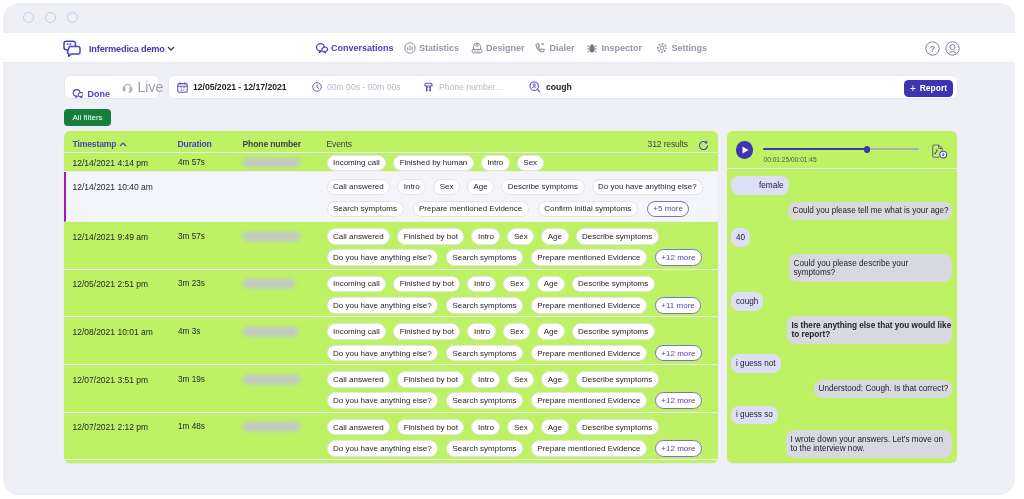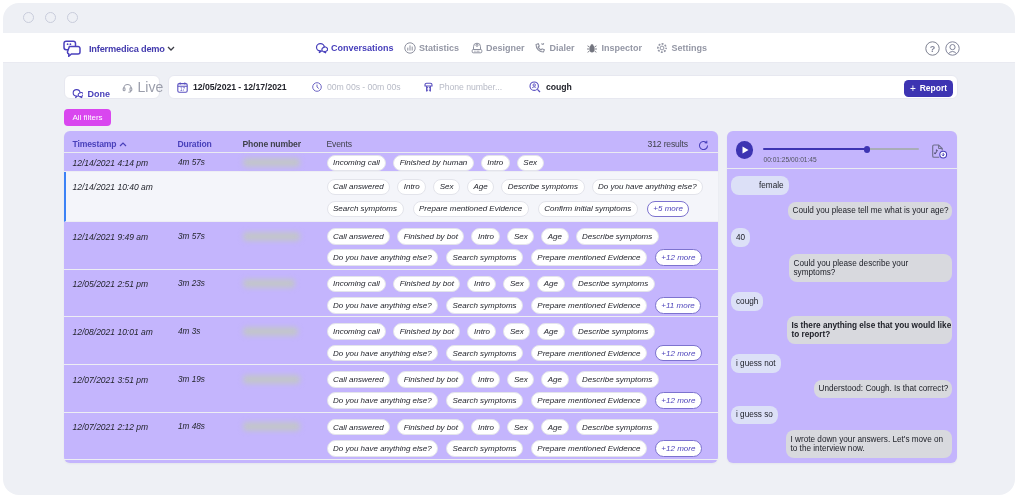--- a/index.html
+++ b/index.html
@@ -8,30 +8,30 @@
   .tb-dot { position:absolute; top:8.5px; width:11px; height:11px; border:1.1px solid #c8ccdb; border-radius:50%; }
   .nav { position:absolute; left:0; top:30px; width:100%; height:30px; background:#fff; border-bottom:1px solid #e9eaf1; }
   .navitem { position:absolute; top:0; height:30px; display:flex; align-items:center; gap:3.5px; font-size:9px; font-weight:bold; color:#9497a5; }
   .navitem.active { color:#4840bb; }
   .logo { position:absolute; left:60px; top:0; height:30px; display:flex; align-items:center; gap:7px; }
   .logoname { font-size:9.8px; font-weight:bold; color:#443cae; letter-spacing:-0.2px; }
   .segbox { position:absolute; left:61px; top:72px; width:96px; height:24px; background:#fff; border:1px solid #e7e8f0; border-radius:6px; display:flex; align-items:center; }
   .filterbox { position:absolute; left:165px; top:72px; width:790px; height:24px; background:#fff; border:1px solid #e7e8f0; border-radius:6px; }
   .fi { position:absolute; top:0; height:22px; display:flex; align-items:center; gap:5px; font-size:8.7px; letter-spacing:-0.05px; }
   .btn-report { position:absolute; left:901px; top:76.5px; width:49px; height:17px; background:#3d34b2; border-radius:4.5px; color:#fff; font-size:8.5px; font-weight:bold; display:flex; align-items:center; justify-content:center; gap:4px; }
-  .btn-allf { position:absolute; left:61px; top:106px; width:47px; height:17px; background:#d946ef; border-radius:4px; color:#fff; font-size:8px; display:flex; align-items:center; justify-content:center; }
-  .card { position:absolute; background:#c4b5fd; border-radius:6px; box-shadow:0 1px 2px rgba(30,35,70,0.05); }
+  .btn-allf { position:absolute; left:61px; top:106px; width:47px; height:17px; background:#15803d; border-radius:4px; color:#fff; font-size:8px; display:flex; align-items:center; justify-content:center; }
+  .card { position:absolute; background:#bef264; border-radius:6px; box-shadow:0 1px 2px rgba(30,35,70,0.05); }
   .tablecard { left:60.5px; top:127.5px; width:654px; height:332.5px; }
   .chatcard { left:724px; top:128px; width:230px; height:332px; }
   .thead { position:absolute; left:0; top:0; width:100%; height:22.7px; border-bottom:1px solid #eaebf1; font-size:8.6px; }
   .th { position:absolute; top:8.5px; letter-spacing:-0.15px; }
   .th.purple { color:#4a41bb; font-weight:bold; }
   .th.dark { color:#40424c; }
-  .row { position:absolute; left:0; width:100%; border-bottom:1px solid #edeef3;font-style:italic; }
-  .row.sel { background:#f4f5fa; border-left:2px solid #3b82f6; }
+  .row { position:absolute; left:0; width:100%; border-bottom:1px solid #edeef3; }
+  .row.sel { background:#f4f5fa; border-left:2px solid #a21caf; }
   .ts { position:absolute; left:9px; font-size:8.5px; color:#23252d; white-space:nowrap; }
   .dur { position:absolute; left:114.5px; font-size:8.2px; color:#23252d; }
   .blur { position:absolute; left:179.5px; width:57px; height:9px; background:#c2c5cc; border-radius:4px; filter:blur(2.5px); }
   .chips { position:absolute; left:263px; display:flex; gap:7px; }
   .chip { height:16.5px; display:flex; align-items:center; padding:0 5.5px; background:#fff; border:1px solid #e3e4eb; border-radius:9px; font-size:8px; color:#23252d; white-space:nowrap; }
   .chip.more { color:#4f45bb; border-color:#7d73cf; }
   .bub { position:absolute; font-size:8.2px; line-height:9.5px; color:#20222a; padding:4.5px 5px; border-radius:8px; white-space:nowrap; }
   .bub.l { left:4px; background:#dce0f7; }
   .bub.r { background:#d8d9de; }
 </style>

